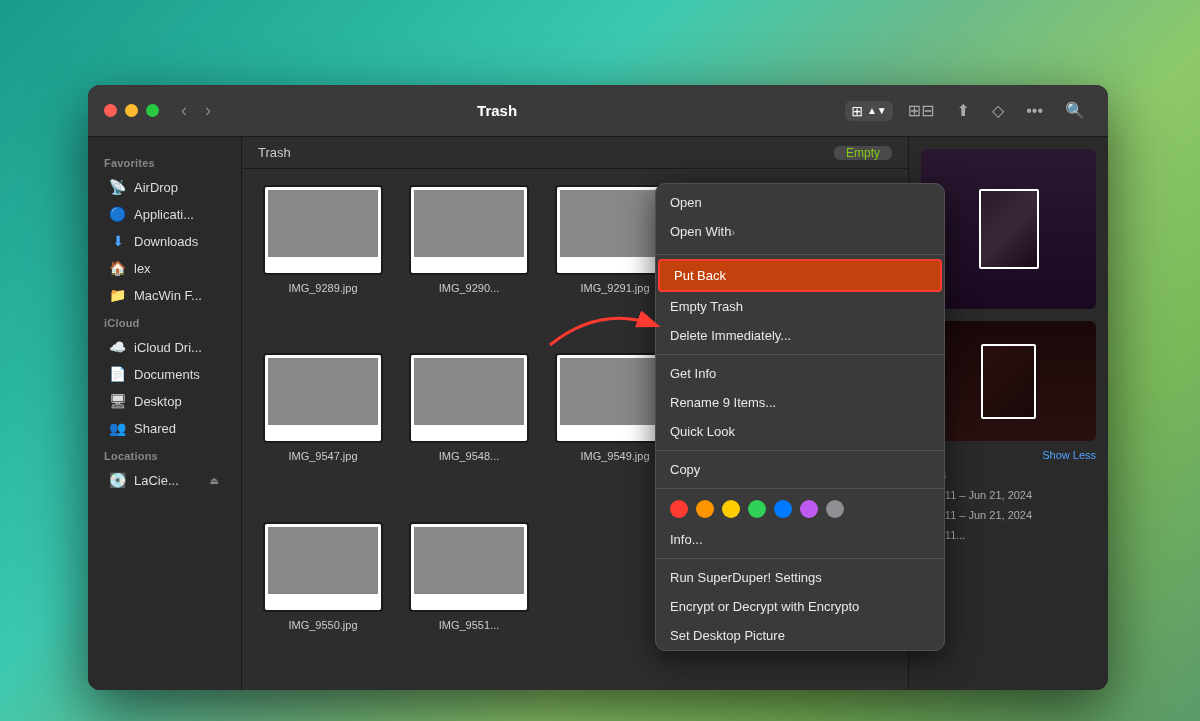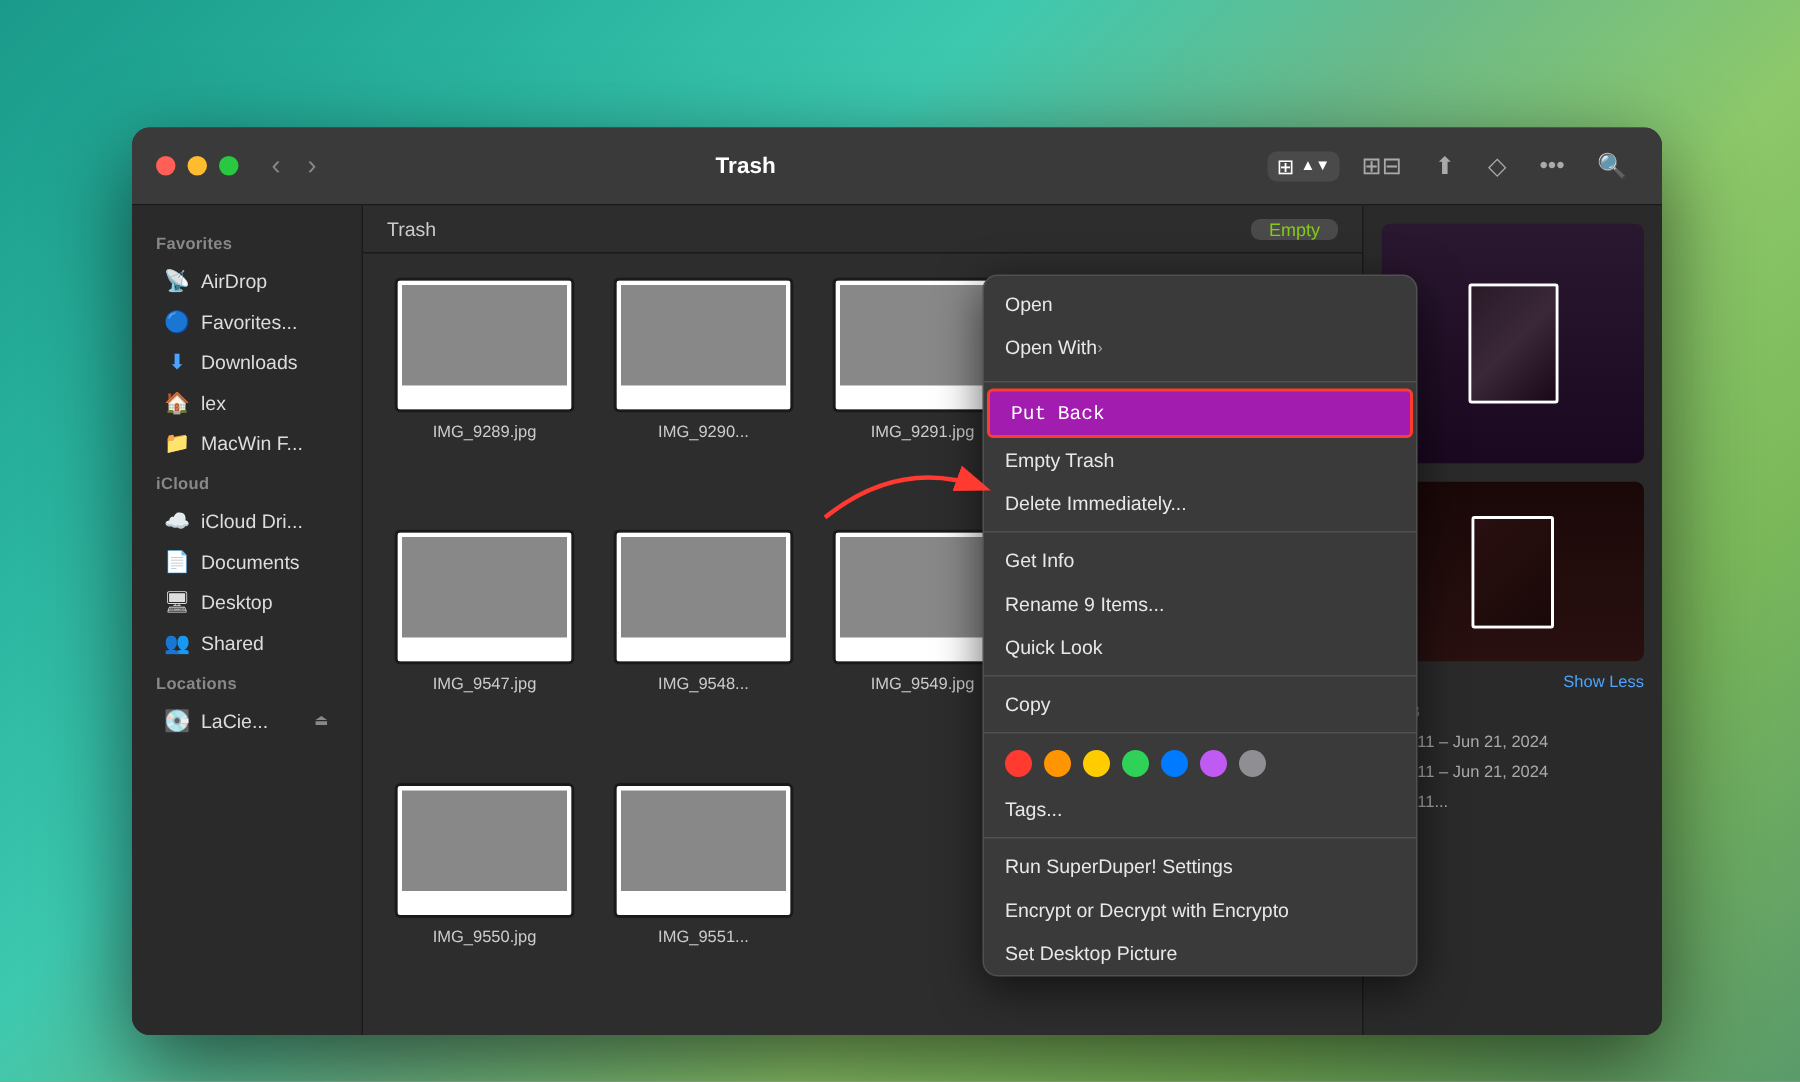--- a/index.html
+++ b/index.html
@@ -320,26 +320,25 @@
     .menu-item {
       display: flex;
       align-items: center;
       justify-content: flex-start;
       padding: 7px 14px;
       font-size: 13px;
       color: #e8e8e8;
       cursor: pointer;
     }
     .menu-item.highlighted {
-      background: #a21caf;
+      background: #c2410c;
       color: #fff;
       border: 2px solid #ff3a30;
       border-radius: 4px;
       margin: 0 2px;
-      font-family: Liberation Mono, monospace;
     }
     .menu-divider {
       height: 1px;
       background: #505050;
       margin: 4px 0;
     }
     .menu-chevron {
       color: #aaa;
       font-size: 11px;
     }
@@ -423,21 +422,21 @@
 
     <div class="sidebar">
       <div class="sidebar-section-title">Favorites</div>
 
       <div class="sidebar-item">
         <span class="sidebar-icon icon-blue">📡</span>
         <span>AirDrop</span>
       </div>
       <div class="sidebar-item">
         <span class="sidebar-icon icon-blue">🔵</span>
-        <span>Favorites...</span>
+        <span>Applicati...</span>
       </div>
       <div class="sidebar-item">
         <span class="sidebar-icon icon-blue">⬇</span>
         <span>Downloads</span>
       </div>
       <div class="sidebar-item">
         <span class="sidebar-icon icon-blue">🏠</span>
         <span>lex</span>
       </div>
       <div class="sidebar-item">
@@ -598,21 +597,21 @@
   <div class="color-dots">
     <div class="color-dot" style="background:#ff3a30"></div>
     <div class="color-dot" style="background:#ff9500"></div>
     <div class="color-dot" style="background:#ffcc00"></div>
     <div class="color-dot" style="background:#30d158"></div>
     <div class="color-dot" style="background:#007aff"></div>
     <div class="color-dot" style="background:#bf5af2"></div>
     <div class="color-dot" style="background:#8e8e93"></div>
   </div>
   <div class="menu-item">
-    <span>Tags...</span>
+    <span>Info...</span>
   </div>
   <div class="menu-divider"></div>
   <div class="menu-item">
     <span>Run SuperDuper! Settings</span>
   </div>
   <div class="menu-item">
     <span>Encrypt or Decrypt with Encrypto</span>
   </div>
   <div class="menu-item">
     <span>Set Desktop Picture</span>

